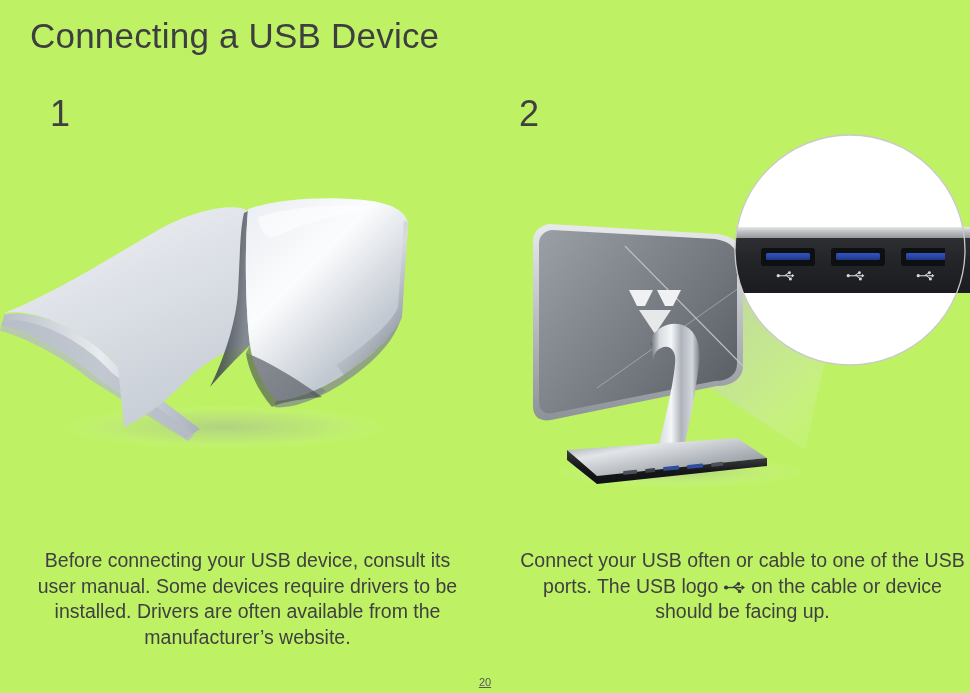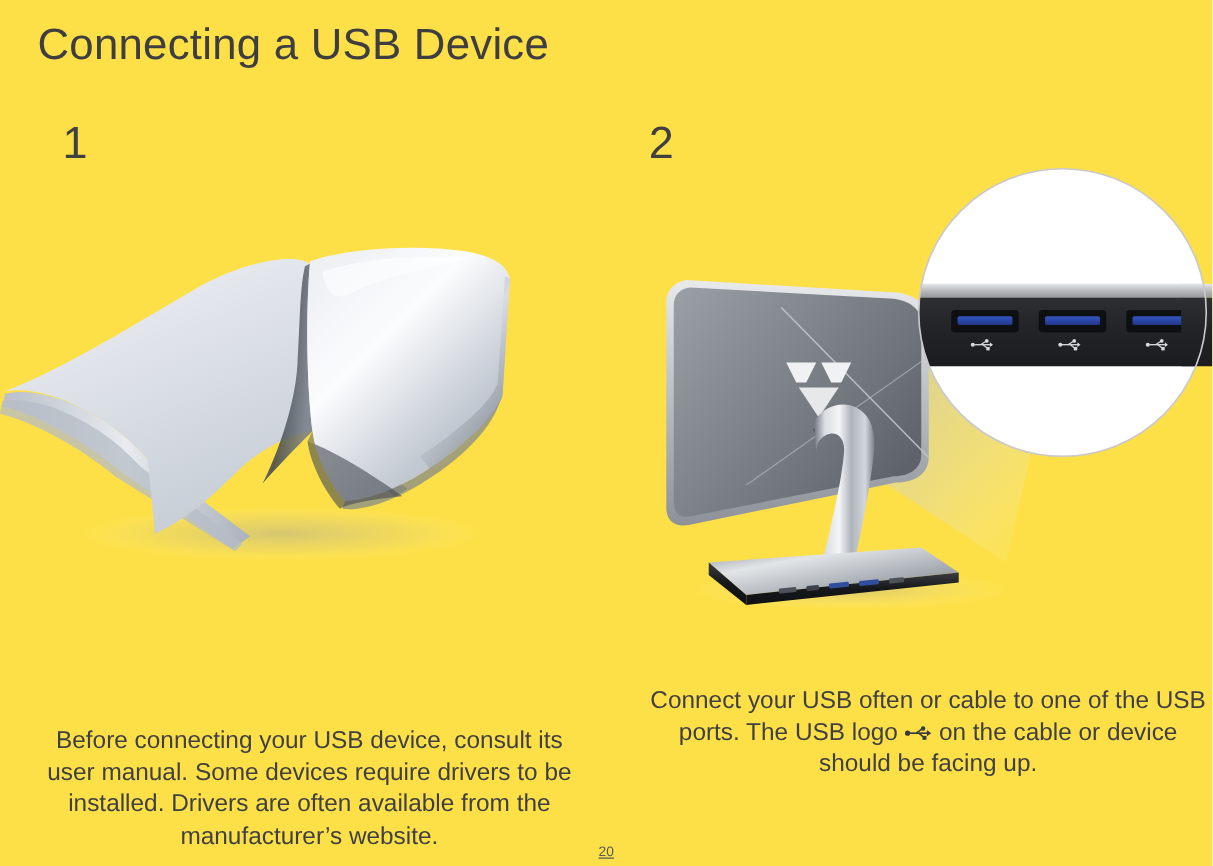--- a/index.html
+++ b/index.html
@@ -12,21 +12,21 @@
     height: 693px;
     position: relative;
     overflow: hidden;
     font-family: "Liberation Sans", sans-serif;
     color: #404042;
     -webkit-font-smoothing: antialiased;
   }
   .page {
     position: absolute;
     inset: 0;
-    background: #fde047;
+    background: #bef264;
   }
 
   
   .page-title {
     position: absolute;
     left: 30px;
     top: 16px;
     font-size: 35px;
     font-weight: 300;
     letter-spacing: 0.2px;
@@ -57,21 +57,21 @@
 
   
   .caption {
     position: absolute;
     text-align: center;
     font-size: 19.5px;
     font-weight: 400;
     line-height: 25.5px;
     color: #404042;
   }
-  #caption-1 { left: 25px;  top: 548px; width: 445px; margin-top: 32px; }
+  #caption-1 { left: 25px;  top: 548px; width: 445px; }
   #caption-2 { left: 515px; top: 548px; width: 455px; }
 
   .usb-inline {
     display: inline-block;
     vertical-align: -1px;
     width: 22px;
     height: 13px;
   }
 
   

